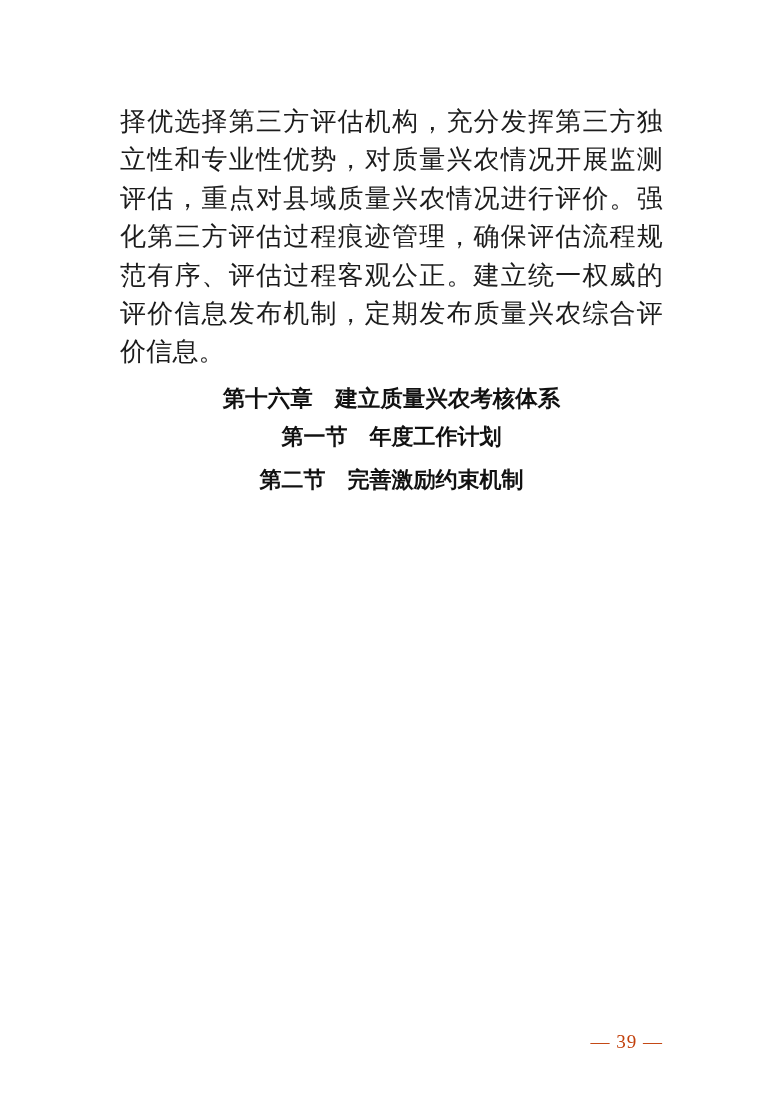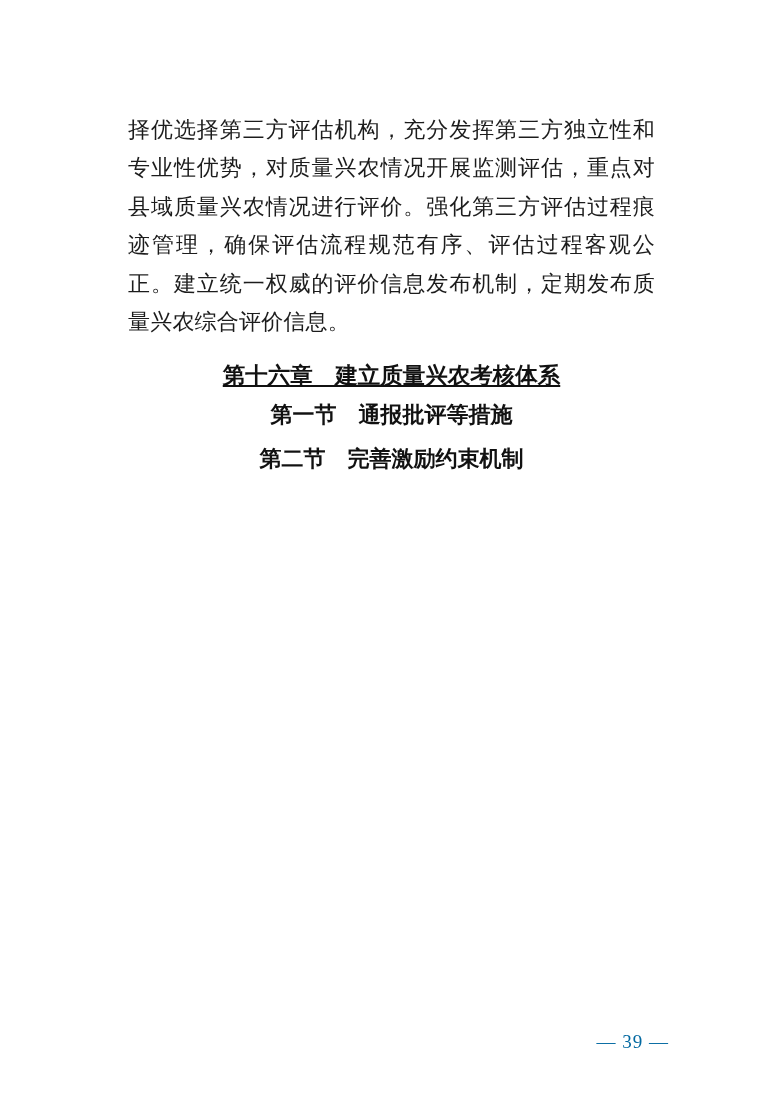--- a/index.html
+++ b/index.html
@@ -16,74 +16,74 @@
     font-family: "Liberation Serif", "DejaVu Serif", serif;
     color: #1c1c1c;
   }
   .content {
     position: absolute;
     left: 112px;
     top: 95px;
     width: 559px;
   }
   .body-para {
-    margin: 16px;
-    font-size: 22px;
+    margin: 8px;
+    font-size: 26px;
     line-height: 38.4px;
     text-align: justify;
     text-justify: inter-ideograph;
     letter-spacing: 0.2px;
     color: #1c1c1c;
   }
   .body-para.indent {
     text-indent: 2em;
   }
   .chapter-heading {
     margin: 5px 0 0 0;
     font-size: 22.5px;
     line-height: 38.4px;
     font-weight: 700;
     text-align: center;
     color: #111111;
-    text-decoration: underline;
   }
   .section-heading {
     margin: 0 0 6px 0;
     font-size: 22px;
     line-height: 38.4px;
     font-weight: 700;
     text-align: center;
     color: #111111;
   }
   .section-heading.second {
     margin-top: 4px;
     margin-bottom: 8px;
+    font-family: Liberation Mono, monospace;
   }
   .page-number {
     position: absolute;
-    right: 114px;
+    right: 120px;
     bottom: 64px;
     font-size: 19px;
     letter-spacing: 1px;
-    color: #0369a1;
+    color: #c2410c;
     white-space: nowrap;
     margin-top: 36px;
   }
 </style>
 </head>
 <body>
 
 <div class="page">
   <div class="content">
 
     <p class="body-para">择优选择第三方评估机构，充分发挥第三方独立性和专业性优势，对质量兴农情况开展监测评估，重点对县域质量兴农情况进行评价。强化第三方评估过程痕迹管理，确保评估流程规范有序、评估过程客观公正。建立统一权威的评价信息发布机制，定期发布质量兴农综合评价信息。</p>
 
     <h1 class="chapter-heading">第十六章　建立质量兴农考核体系</h1>
 
-    <h2 class="section-heading">第一节　通报批评等措施</h2>
+    <h2 class="section-heading">第一节　年度工作计划</h2>
 
 
     <h2 class="section-heading second">第二节　完善激励约束机制</h2>
 
 
   </div>
 
   <div class="page-number">— 39 —</div>
 </div>
 

